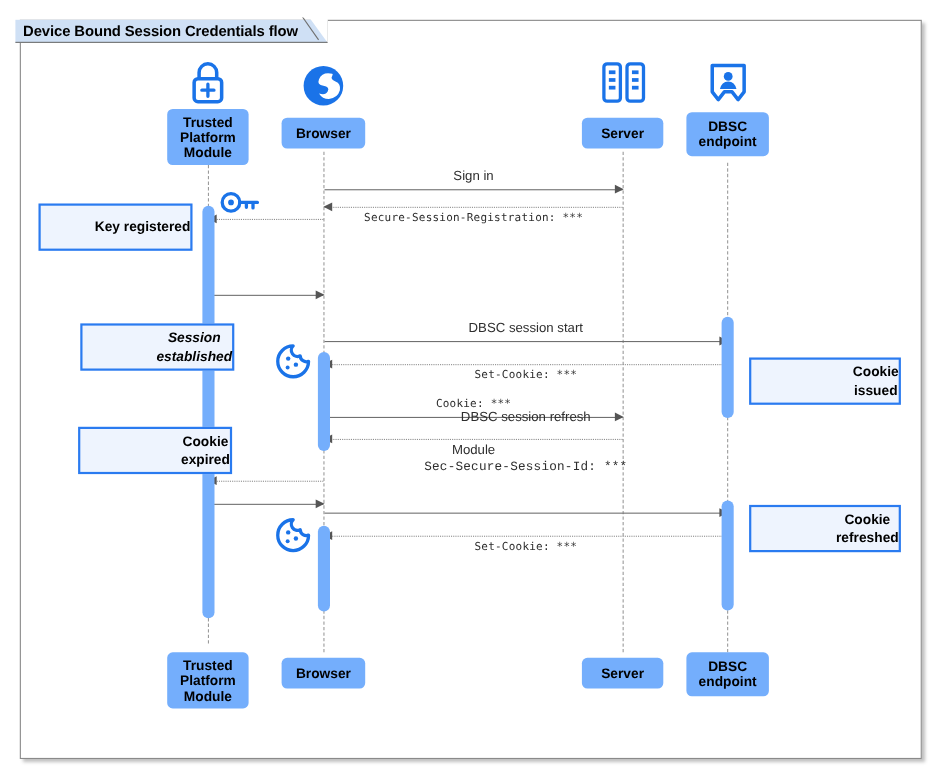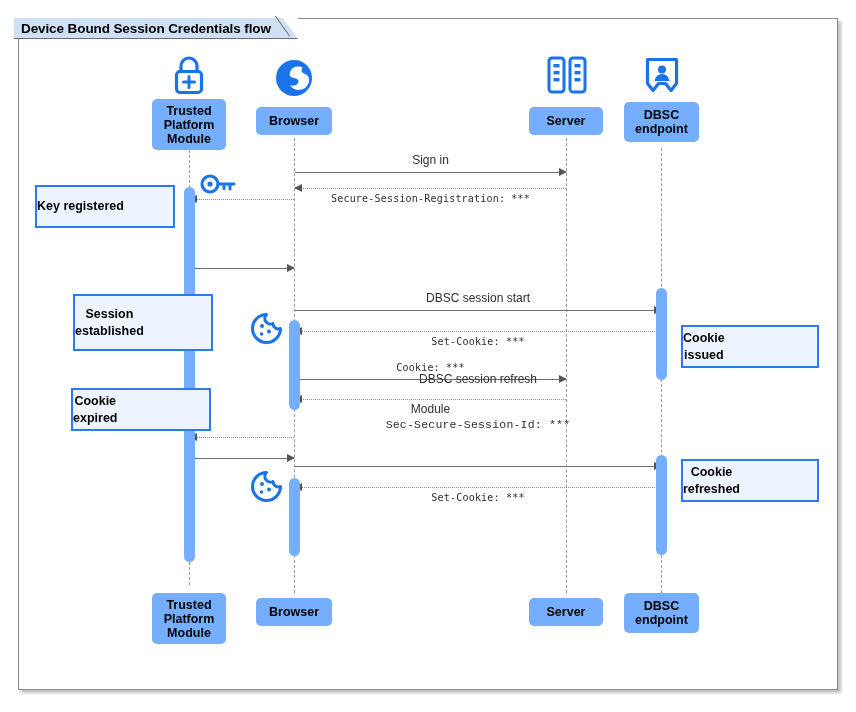--- a/index.html
+++ b/index.html
@@ -79,21 +79,21 @@
     z-index:3;
   }
 
   
   .note{
     position:absolute;
     background:#eef4fe;
     border:2px solid #2a7bf0;
     color:#000;
     font-weight:bold;font-size:12.5px;
-    display:flex;align-items:center;justify-content:flex-start;
+    display:flex;align-items:center;justify-content:flex-end;
     text-align:center;line-height:17px;
     box-sizing:border-box;
     z-index:5;
   }
 
   
   .msg{position:absolute;height:0;z-index:2;}
   .msg .line{
     position:absolute;left:0;top:0;width:100%;height:0;
     border-top:1.2px solid #707070;
@@ -320,21 +320,21 @@
       <circle cx="12" cy="14" r="2" fill="#1a73e8"></circle>
       <circle cx="19" cy="19.5" r="2" fill="#1a73e8"></circle>
       <circle cx="11.5" cy="22" r="1.8" fill="#1a73e8"></circle>
     </svg>
   </div>
 
   <div class="note" style="left:35px;top:185px;width:140px;height:43px;">
     <span>Key registered</span>
   </div>
 
-  <div class="note" style="left:73px;top:294px;width:140px;height:57px;">
+  <div class="note" style="left:73px;top:294px;width:140px;height:43px;font-style:italic;">
     <span>Session<br>established</span>
   </div>
 
   <div class="note" style="left:71px;top:388px;width:140px;height:43px;">
     <span>Cookie<br>expired</span>
   </div>
 
 
   <div class="note" style="left:681px;top:325px;width:138px;height:43px;">
     <span>Cookie<br>issued</span>

